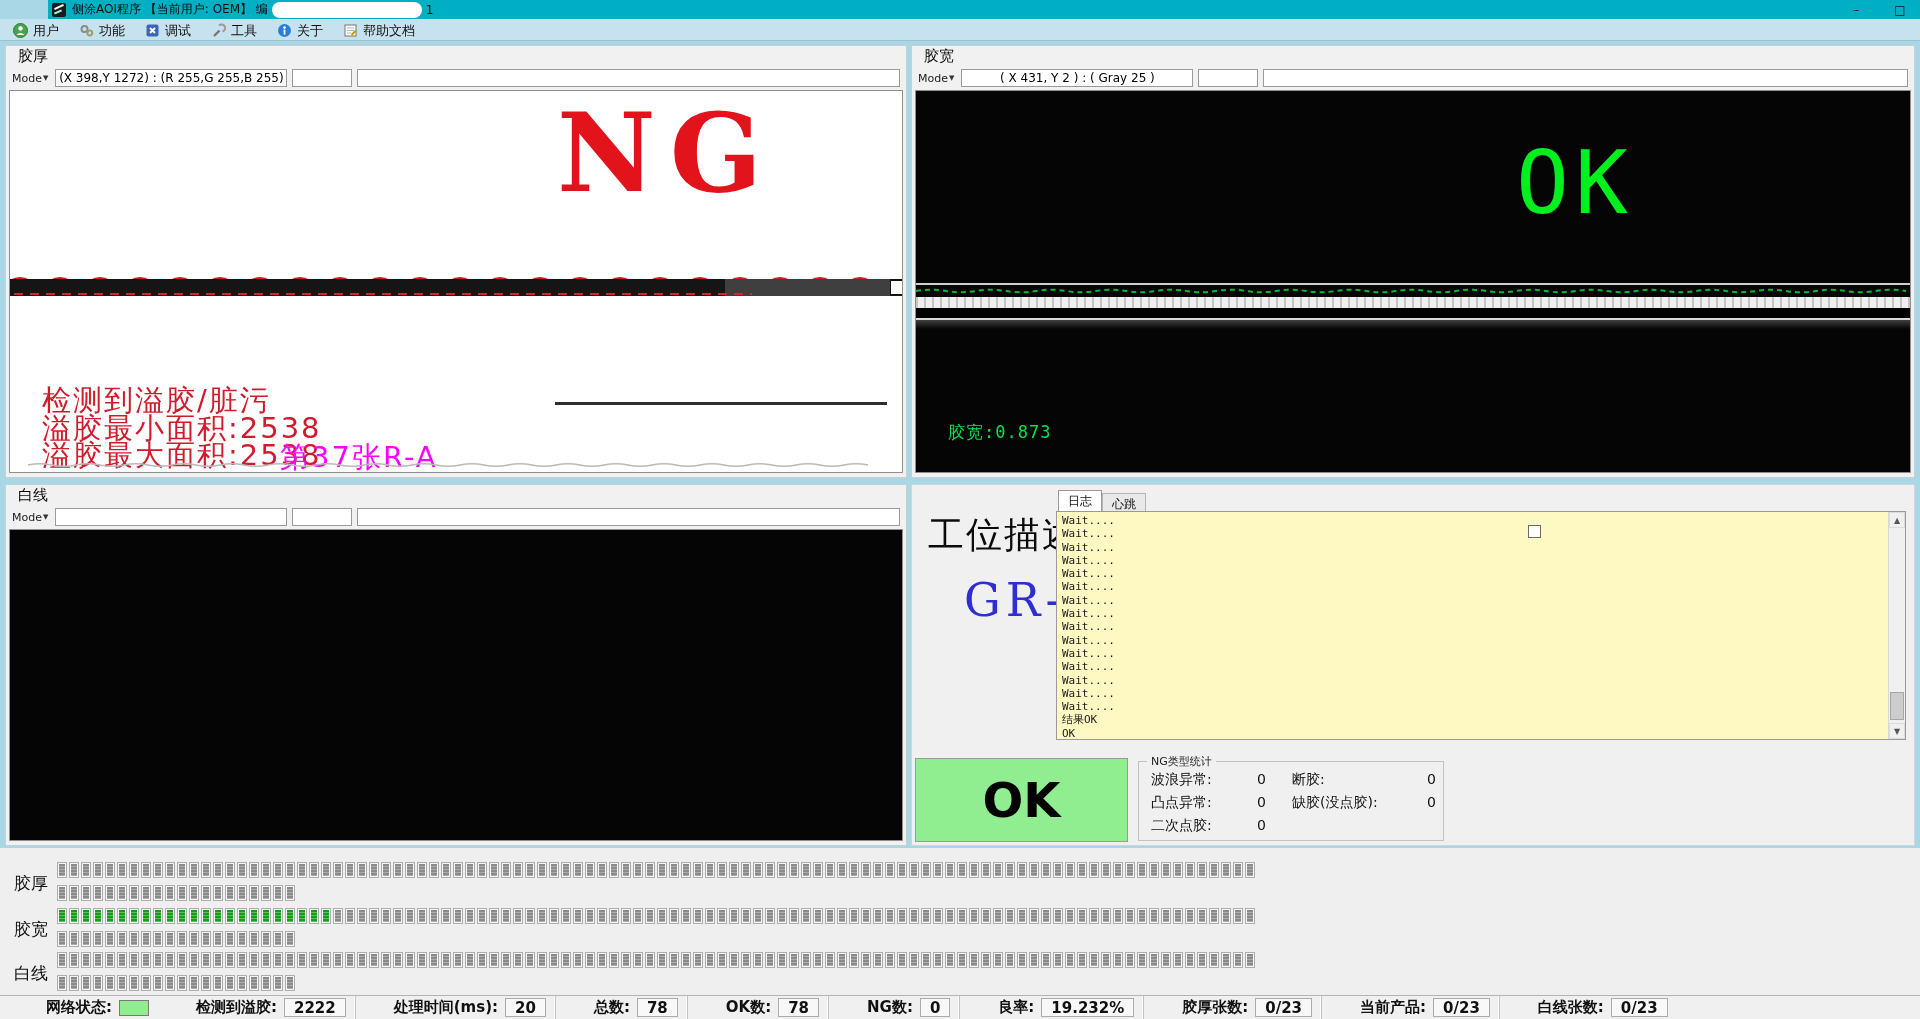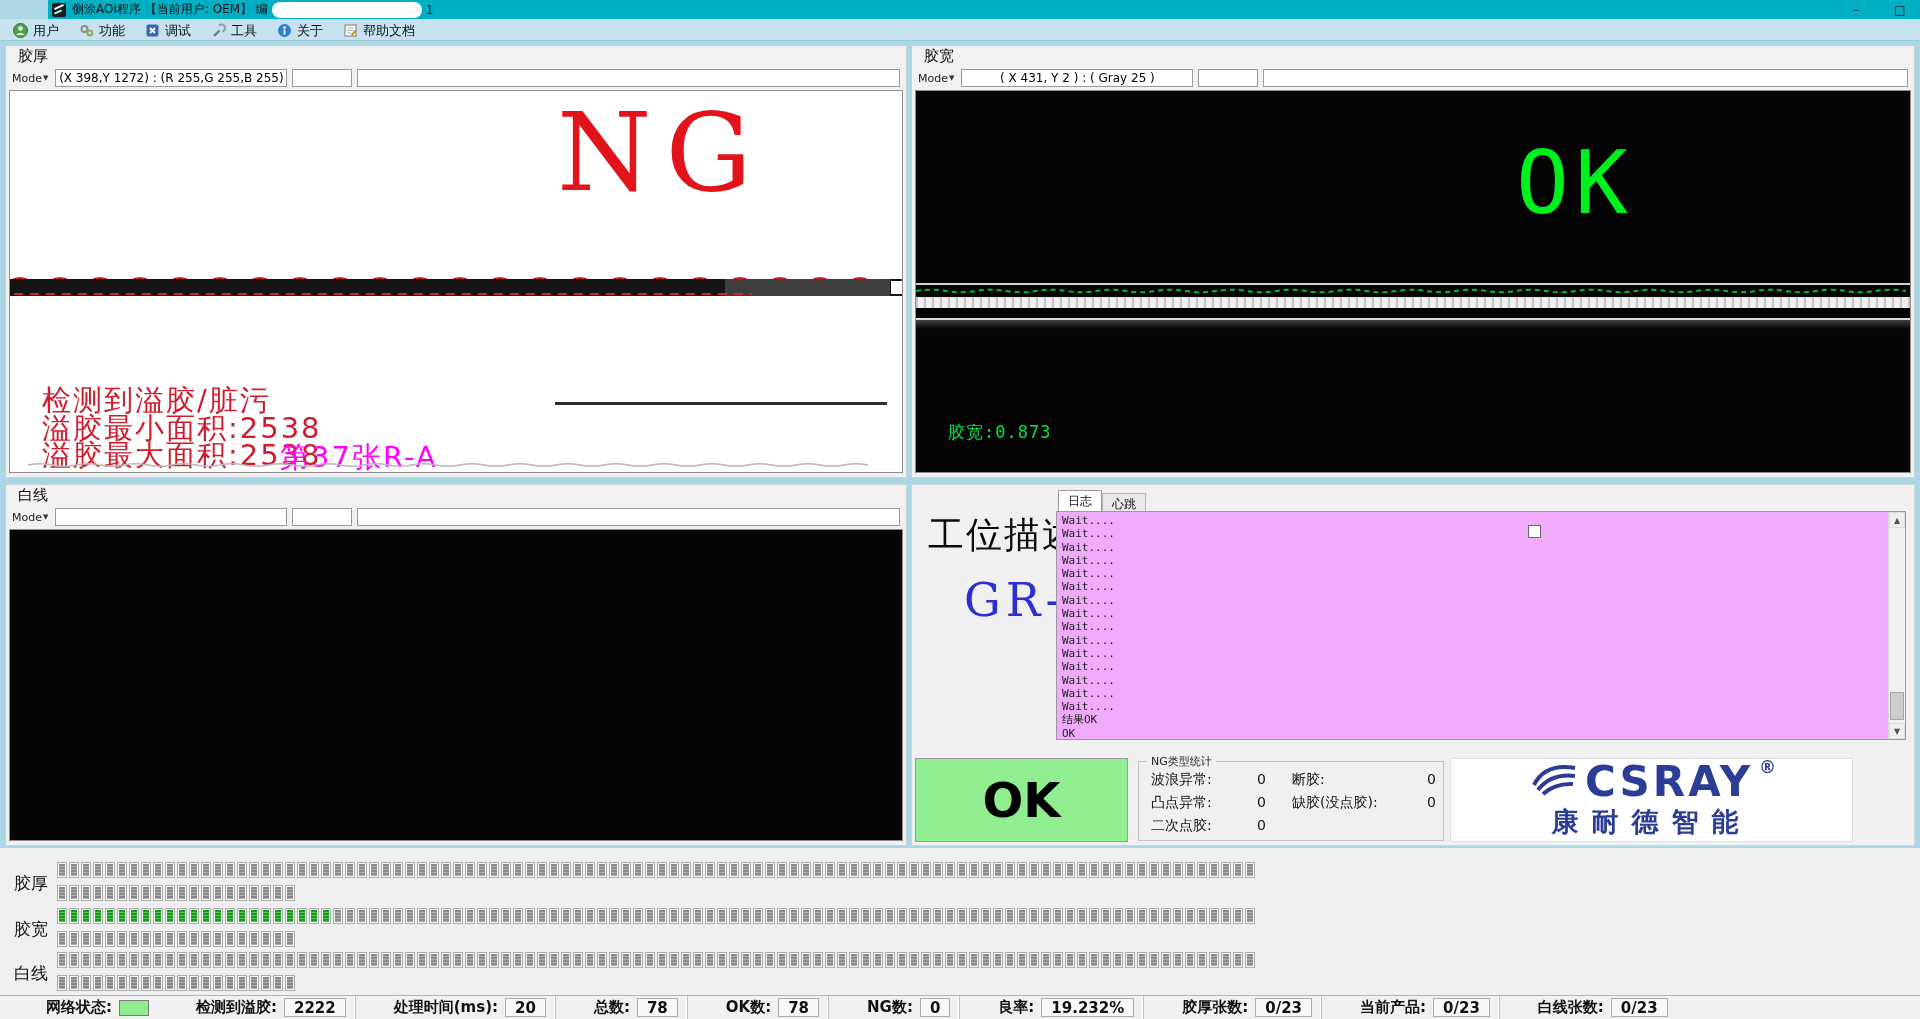--- a/index.html
+++ b/index.html
@@ -37,21 +37,21 @@
   .mode .arr{font-size:7px;color:#333;}
   .tb-box{height:18px;border:1px solid #9a9a9a;background:#fff;font-size:12px;display:flex;align-items:center;justify-content:center;color:#000;white-space:nowrap;overflow:hidden;}
   .tb-coord{width:232px;}
   .tb-small{width:60px;}
   .tb-long{flex:1;}
   .img-area{position:absolute;left:3px;right:3px;top:44px;bottom:4px;border:1px solid #8f8f8f;overflow:hidden;}
 
   
   .img-white{background:#ffffff;}
   .ng-text{position:absolute;left:547px;top:8px;font-family:"DejaVu Serif","Liberation Serif",serif;
-           font-size:108px;letter-spacing:14px;color:var(--ng-red);line-height:1;}
+           font-size:108px;letter-spacing:14px;color:var(--ng-red);line-height:1;font-weight:bold;}
   .band{position:absolute;left:0;right:0;top:188px;height:17px;background:#151515;}
   .band-right{position:absolute;right:12px;top:0;width:165px;height:100%;background:#474747;opacity:.85;}
   .band-endcap{position:absolute;right:0;top:2px;width:11px;height:13px;background:#fff;}
   .band-dashes{position:absolute;left:4px;right:150px;bottom:1px;height:2px;
                background:repeating-linear-gradient(90deg,#d22 0 9px,transparent 9px 16px);}
   .wave-svg{position:absolute;left:0;top:182px;}
   .alert-lines{position:absolute;left:32px;top:296px;font-size:29px;line-height:27.5px;color:#cf1b2b;letter-spacing:2px;white-space:nowrap;}
   .censor-blob{position:absolute;left:420px;top:297px;width:295px;height:27px;background:#fff;border-radius:13px;}
   .censor-blob2{position:absolute;left:560px;top:332px;width:180px;height:24px;background:#fff;border-radius:12px;opacity:.85;}
   .dark-line{position:absolute;left:545px;top:311px;width:332px;height:3px;background:#2e2e2e;}
@@ -73,21 +73,21 @@
            font-size:17px;color:var(--measure-green);letter-spacing:1px;}
 
   
   .info-panel{position:absolute;left:911px;top:484px;width:1004px;height:362px;background:#F0F0F0;border:1px solid #cfd6da;}
   .station-label{position:absolute;left:16px;top:26px;font-size:36px;color:#0a0a0a;letter-spacing:2px;}
   .station-value{position:absolute;left:52px;top:88px;font-size:46px;color:var(--station-blue);
                  font-family:"DejaVu Serif","Liberation Serif",serif;letter-spacing:5px;}
   .tabstrip{position:absolute;left:146px;top:5px;height:21px;display:flex;align-items:flex-end;}
   .tab{font-size:12px;padding:2px 9px;border:1px solid #b5b5b5;border-bottom:none;background:#e9e9e9;height:18px;}
   .tab.active{background:#fff;border-color:#9a9a9a;height:21px;position:relative;z-index:2;}
-  .log-box{position:absolute;left:144px;top:26px;width:850px;height:229px;background:#f0abfc;border:1px solid #9a9a9a;}
+  .log-box{position:absolute;left:144px;top:26px;width:850px;height:229px;background:#fef9c3;border:1px solid #9a9a9a;}
   .log-lines{position:absolute;left:5px;top:2px;right:22px;bottom:2px;overflow:hidden;
              font-family:"DejaVu Sans Mono","Liberation Mono",monospace;font-size:11px;line-height:13.3px;color:#1c1c1c;}
   .log-scroll{position:absolute;right:0;top:0;bottom:0;width:17px;background:#f0f0f0;border-left:1px solid #d9d9d9;}
   .sb-arrow{position:absolute;left:0;width:16px;height:16px;display:flex;align-items:center;justify-content:center;font-size:8px;color:#555;background:#f0f0f0;border:1px solid #dcdcdc;}
   .sb-arrow.up{top:0;} .sb-arrow.down{bottom:0;}
   .sb-thumb{position:absolute;left:1px;right:1px;bottom:19px;height:28px;background:#cdcdcd;border:1px solid #a6a6a6;}
   .log-checkbox{position:absolute;left:471px;top:13px;width:13px;height:13px;background:#fff;border:1px solid #6a6a6a;}
   .ok-button{position:absolute;left:3px;top:273px;width:213px;height:84px;background:var(--button-green);
              border:1px solid #9a9a9a;display:flex;align-items:center;justify-content:center;
              font-size:48px;font-weight:bold;color:#000;}
@@ -306,32 +306,20 @@
     <span class="ng-item" style="left:12px;top:32px;">凸点异常:</span>
     <span class="ng-item" style="left:118px;top:32px;">0</span>
     <span class="ng-item" style="left:12px;top:55px;">二次点胶:</span>
     <span class="ng-item" style="left:118px;top:55px;">0</span>
     <span class="ng-item" style="left:153px;top:9px;">断胶:</span>
     <span class="ng-item" style="left:288px;top:9px;">0</span>
     <span class="ng-item" style="left:153px;top:32px;">缺胶(没点胶):</span>
     <span class="ng-item" style="left:288px;top:32px;">0</span>
   </div>
 
-  <div class="brand-box">
-    <div class="brand-row">
-      <svg width="52" height="38">
-        <path d="M48 7 Q18 2 7 24" fill="none" stroke="#2B3D96" stroke-width="4"></path>
-        <path d="M48 15 Q24 12 11 29" fill="none" stroke="#2B3D96" stroke-width="4"></path>
-        <path d="M46 23 Q28 22 16 33" fill="none" stroke="#2B3D96" stroke-width="4"></path>
-      </svg>
-      <span class="brand-word">CSRAY</span>
-      <span class="brand-reg">®</span>
-    </div>
-    <div class="brand-sub">康耐德智能</div>
-  </div>
 </div>
 
 <div class="indicator-strip" id="indicator-strip">
     <div class="ind-label" style="top: 24px;">胶厚</div>
     <div class="ind-row" style="top: 14px;">
       <span class="ind-cell">
         <i></i>
       </span>
       <span class="ind-cell">
         <i></i>

